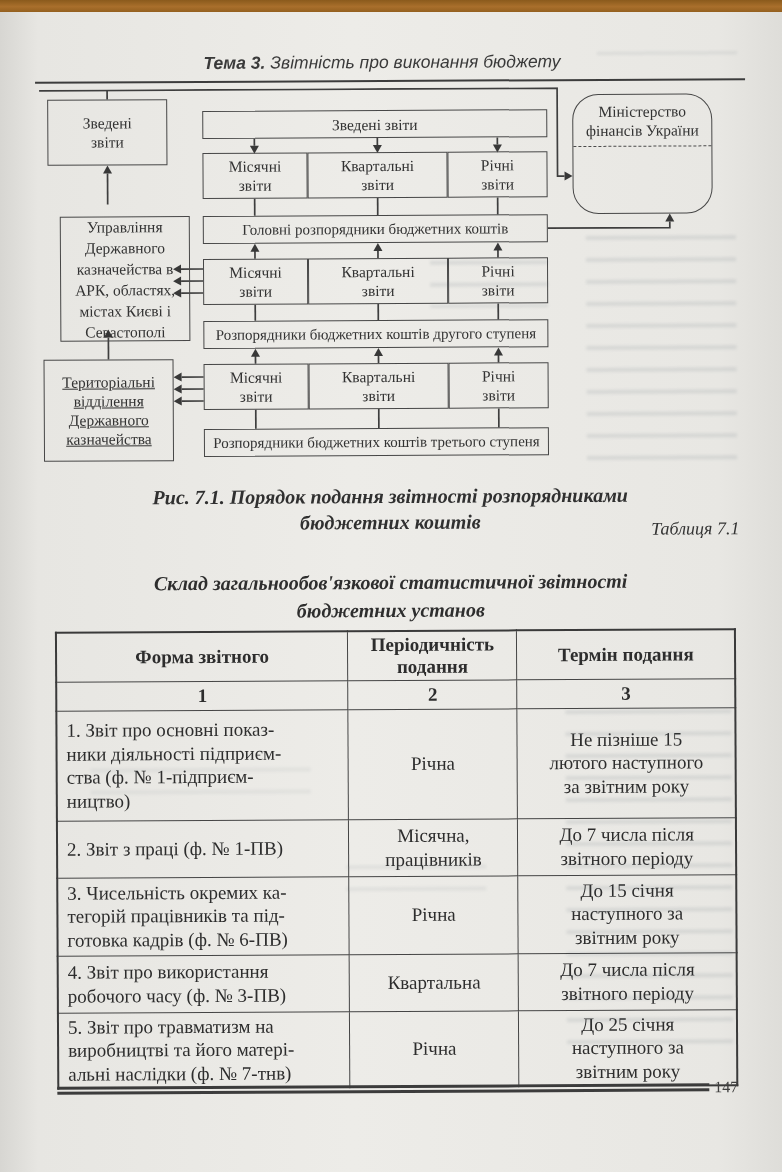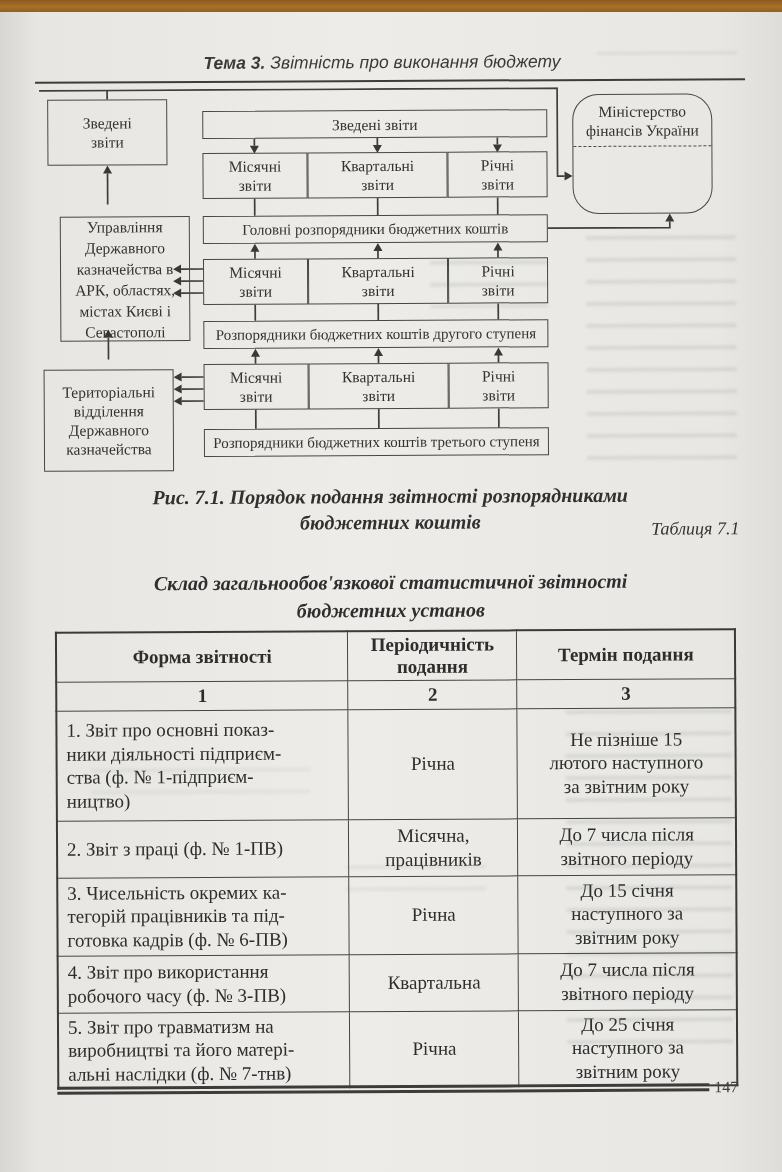--- a/index.html
+++ b/index.html
@@ -21,21 +21,21 @@
   .rule-top{left:38px;top:80px;width:710px;height:2px;}
 
   
   .diagram{position:absolute;left:40px;top:88px;width:680px;height:392px;}
   .diagram svg{position:absolute;left:0;top:0;}
   .dbox{position:absolute;border:1.8px solid #474747;display:flex;align-items:center;
     justify-content:center;text-align:center;white-space:pre-line;
     font-size:15.5px;line-height:19px;color:#333;box-sizing:border-box;}
   .b-l1{left:10px;top:10px;width:120px;height:66px;}
   .b-l2{left:22px;top:115px;width:130px;height:125px;line-height:21px;margin-top:12px;}
-  .b-l3{left:5px;top:280px;width:130px;height:102px;}
+  .b-l3{left:5px;top:270px;width:130px;height:102px;text-decoration:underline;}
   .b-c1{left:165px;top:22px;width:345px;height:28px;}
   .b-c2{left:165px;top:127px;width:345px;height:28px;font-size:15px;}
   .b-c3{left:165px;top:232px;width:345px;height:28px;font-size:15px;}
   .b-c4{left:165px;top:340px;width:345px;height:28px;font-size:15px;}
   .b-a1{left:165px;top:64px;width:105px;height:46px;}
   .b-a2{left:270px;top:64px;width:140px;height:46px;}
   .b-a3{left:410px;top:64px;width:100px;height:46px;}
   .b-b1{left:165px;top:170px;width:105px;height:46px;}
   .b-b2{left:270px;top:170px;width:140px;height:46px;}
   .b-b3{left:410px;top:170px;width:100px;height:46px;}
@@ -194,21 +194,21 @@
   <div class="fig-caption">Рис. 7.1. Порядок подання звітності розпорядниками
 бюджетних коштів</div>
 
   <div class="table-label">Таблиця 7.1</div>
   <div class="table-title">Склад загальнообов'язкової статистичної звітності
 бюджетних установ</div>
 
   <table class="report">
     <tbody>
         <tr class="hdr" style="height:46px;">
-      <td class="col1">Форма звітності</td>
+      <td class="col1">Форма звітного</td>
       <td class="col2">Періодичність
 подання</td>
       <td class="col3">Термін подання</td>
     </tr>
     <tr class="num" style="height:28px;">
       <td>1</td>
       <td>2</td>
       <td>3</td>
     </tr>
     <tr style="height:110px;">

